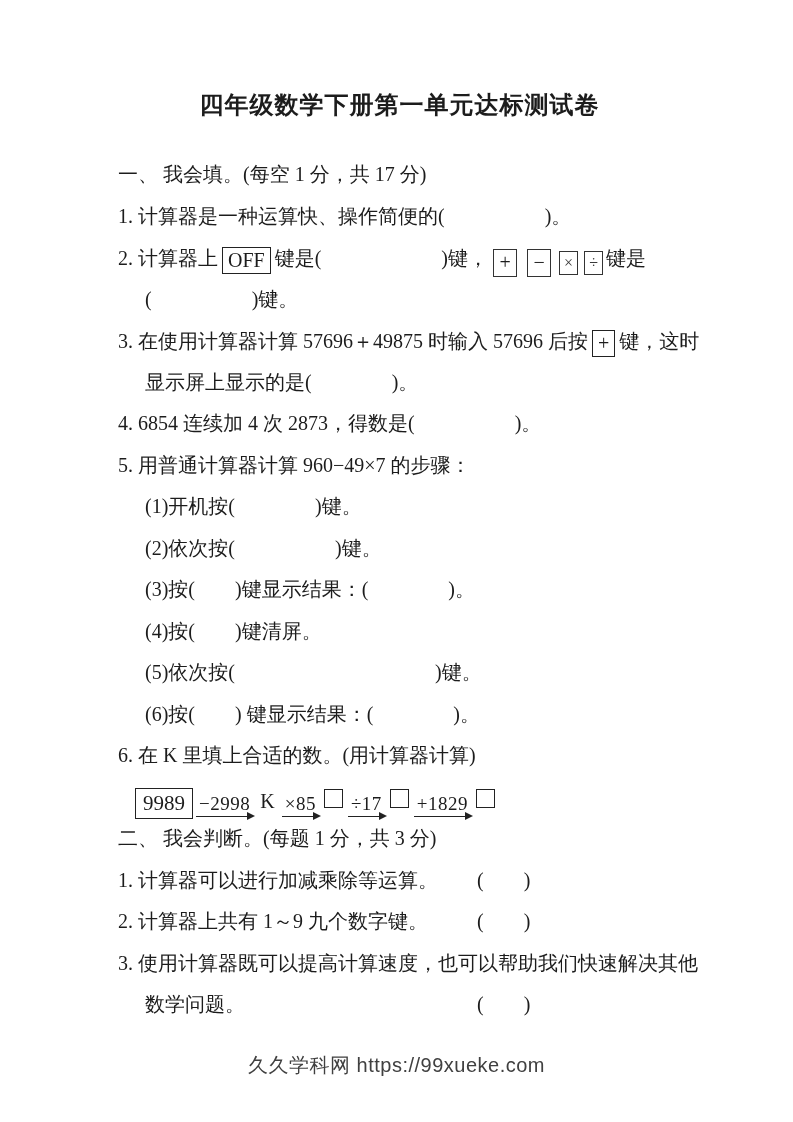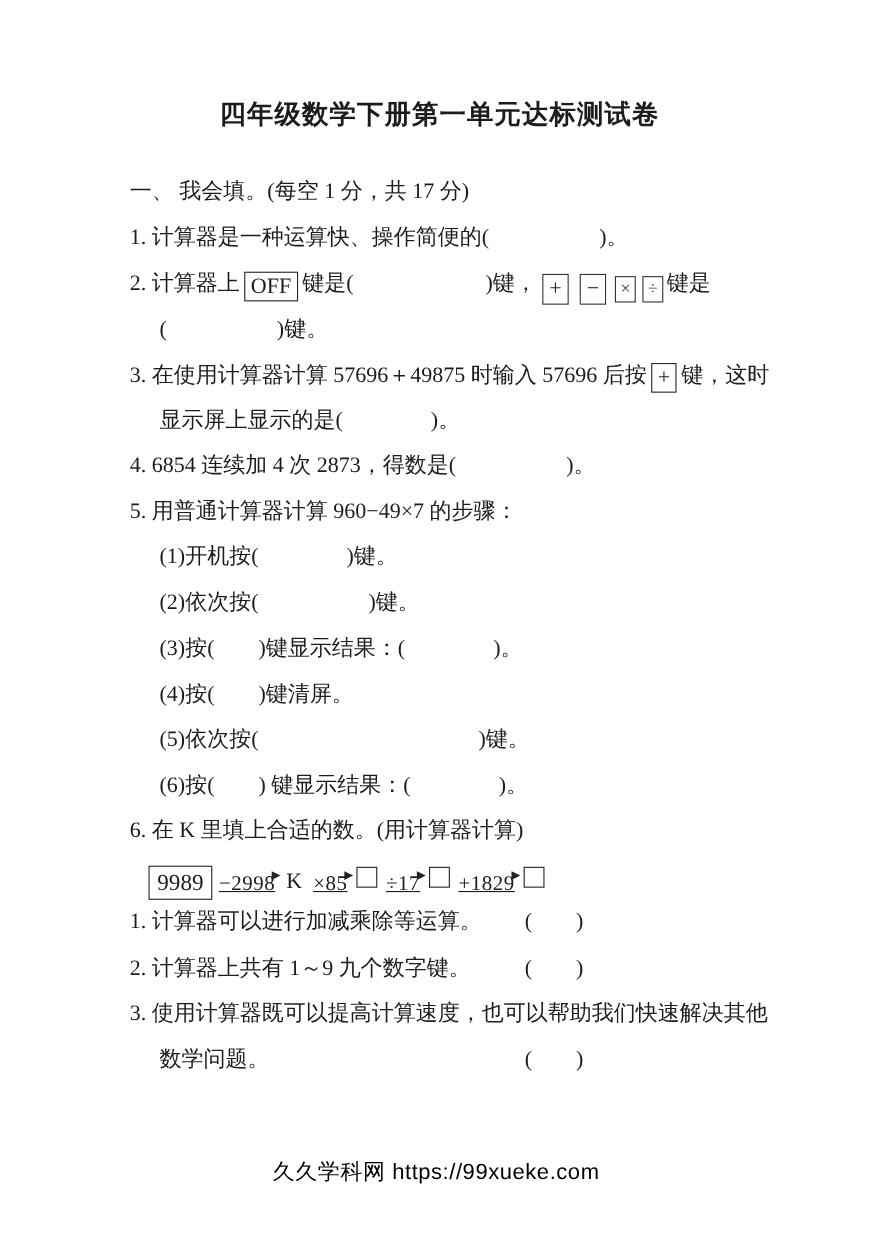--- a/index.html
+++ b/index.html
@@ -61,24 +61,24 @@
   .num-box {
     display:inline-block;
     border:1.5px solid #222;
     padding:0 7px;
     line-height:29px;
     font-size:21px;
     vertical-align:-6px;
   }
   .arrow-unit {
     display:inline-flex;
+    flex-direction:column;
     align-items:stretch;
     vertical-align:-6px;
     margin:17px 3px;
-    text-decoration:underline;
   }
   .arrow-label {
     font-size:19px;
     line-height:20px;
     text-align:center;
     padding:0 3px;
     letter-spacing:0.5px;
   }
   .arrow-shaft {
     position:relative;
@@ -108,21 +108,21 @@
     left:359px;
     top:0;
   }
   .footer {
     position:absolute;
     left:0; top:1052px;
     width:100%;
     text-align:center;
     font-family:"Liberation Sans","DejaVu Sans",sans-serif;
     font-size:20px;
-    color:#000000;
+    color:#404040;
     letter-spacing:0.5px;
   }
 </style>
 </head>
 <body>
 
 <div class="page">
 
   <div class="title">四年级数学下册第一单元达标测试卷</div>
 
@@ -155,20 +155,21 @@
         <span class="arrow-label">×85</span>
         <span class="arrow-shaft"></span>
       </span><span class="blank-box"></span><span class="arrow-unit">
         <span class="arrow-label">÷17</span>
         <span class="arrow-shaft"></span>
       </span><span class="blank-box"></span><span class="arrow-unit">
         <span class="arrow-label">+1829</span>
         <span class="arrow-shaft"></span>
       </span><span class="blank-box"></span></div>
 
+  <div class="line">二、 我会判断。(每题 1 分，共 3 分)</div>
 
   <div class="line"><span>1. 计算器可以进行加减乘除等运算。</span><span class="answer">(　　)</span></div>
 
   <div class="line"><span>2. 计算器上共有 1～9 九个数字键。</span><span class="answer">(　　)</span></div>
 
   <div class="line">3. 使用计算器既可以提高计算速度，也可以帮助我们快速解决其他</div>
   <div class="line indent1"><span>数学问题。</span><span class="answer">(　　)</span></div>
 
   <div class="footer">久久学科网 https://99xueke.com</div>
 

